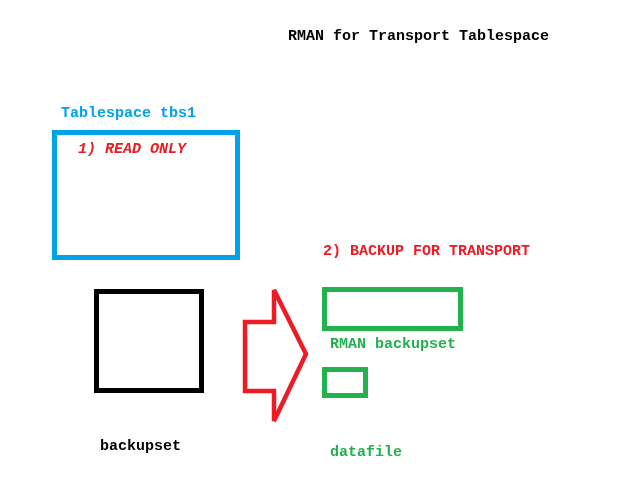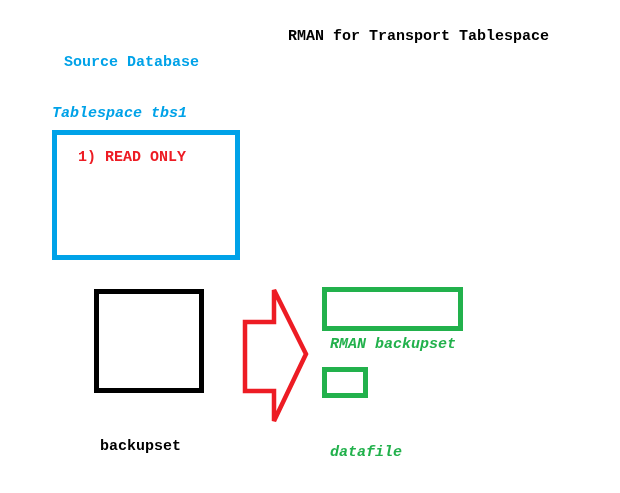--- a/index.html
+++ b/index.html
@@ -18,71 +18,71 @@
     overflow: hidden;
   }
   .txt {
     position: absolute;
     white-space: pre;
     line-height: 19px;
   }
   .c-black { color: var(--black, #000000); }
   .c-blue  { color: var(--blue, #00A2E8); }
   .c-red   { color: var(--red, #ED1C24); }
-  .c-green { color: var(--green, #22B14C); font-style: italic; }
+  .c-green { color: var(--green, #22B14C); }
 
   .shape {
     position: absolute;
     box-sizing: border-box;
     background: transparent;
   }
   .rect-blue  { border: 5px solid var(--blue, #00A2E8); }
   .rect-black { border: 5px solid var(--black, #000000); }
   .rect-green { border: 5px solid var(--green, #22B14C); }
 
   #title            { left: 288px; top: 27px;  }
   #source-database  { left: 64px;  top: 53px;  }
-  #tablespace-label { left: 52px;  top: 104px; font-style: italic; }
+  #tablespace-label { left: 61px;  top: 104px; }
   #blue-rect        { left: 52px;  top: 130px; width: 188px; height: 130px; }
-  #read-only        { left: 78px;  top: 148px; }
+  #read-only        { left: 78px;  top: 140px; font-style: italic; }
   #black-square     { left: 94px;  top: 289px; width: 110px; height: 104px; }
   #datafile-label   { left: 100px; top: 399px; }
   #arrow-svg        { position: absolute; left: 240px; top: 284px; }
   #backup-transport { left: 323px; top: 242px; }
   #green-rect-large { left: 322px; top: 287px; width: 141px; height: 44px; }
   #rman-backupset   { left: 330px; top: 335px; }
   #green-rect-small { left: 322px; top: 367px; width: 46px;  height: 31px; }
   #dumpfile-label   { left: 330px; top: 405px; }
 </style>
 </head>
 <body>
 
 <div class="canvas">
 
   <div id="title" class="txt c-black">RMAN for Transport Tablespace</div>
 
-  <div id="source-database" class="txt c-blue">Source Database</div>
 
   <div id="tablespace-label" class="txt c-blue">Tablespace tbs1</div>
 
   <div id="blue-rect" class="shape rect-blue"></div>
 
   <div id="read-only" class="txt c-red">1) READ ONLY</div>
 
   <div id="black-square" class="shape rect-black"></div>
 
   <div id="datafile-label" class="txt c-black">
     <div>backupset</div>
     
   </div>
 
   <svg id="arrow-svg" width="72" height="142" viewBox="0 0 72 142">
     <polygon points="5,38 34,38 34,6 66,70 34,137 34,107 5,107" fill="none" stroke="#ED1C24" stroke-width="4.5" stroke-linejoin="miter"></polygon>
   </svg>
 
+  <div id="backup-transport" class="txt c-red">2) BACKUP FOR TRANSPORT</div>
 
   <div id="green-rect-large" class="shape rect-green"></div>
 
   <div id="rman-backupset" class="txt c-green">RMAN backupset</div>
 
   <div id="green-rect-small" class="shape rect-green"></div>
 
   <div id="dumpfile-label" class="txt c-green">
     <div>datafile</div>
     

